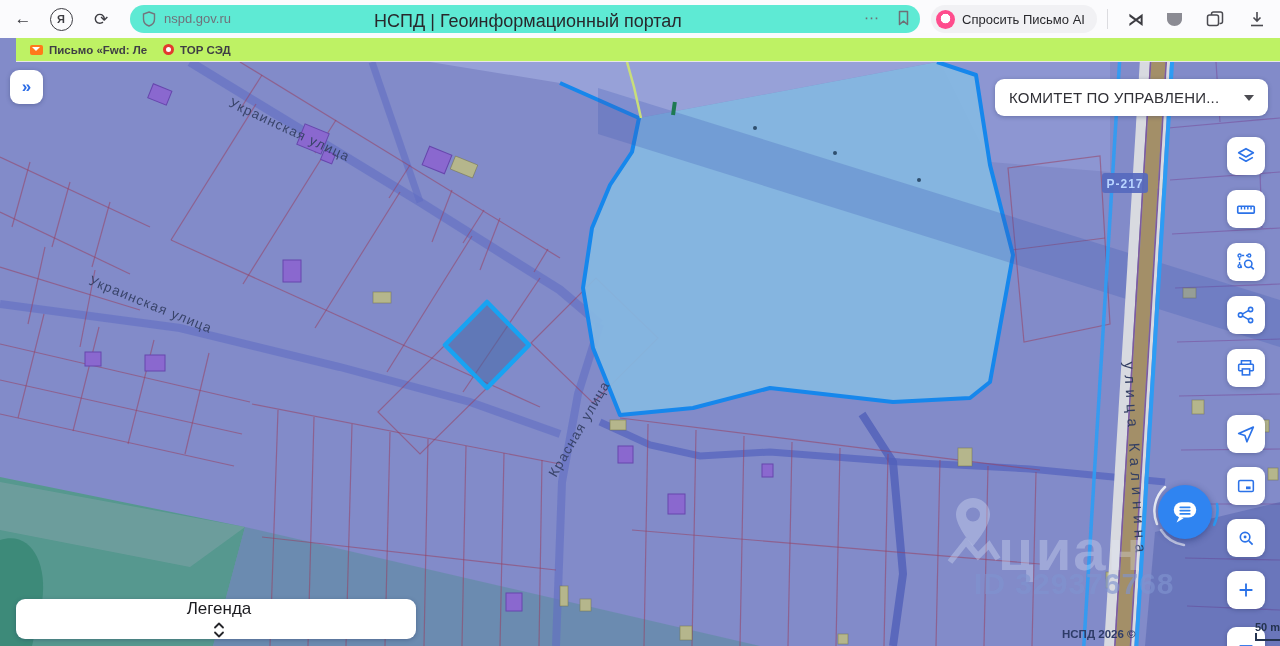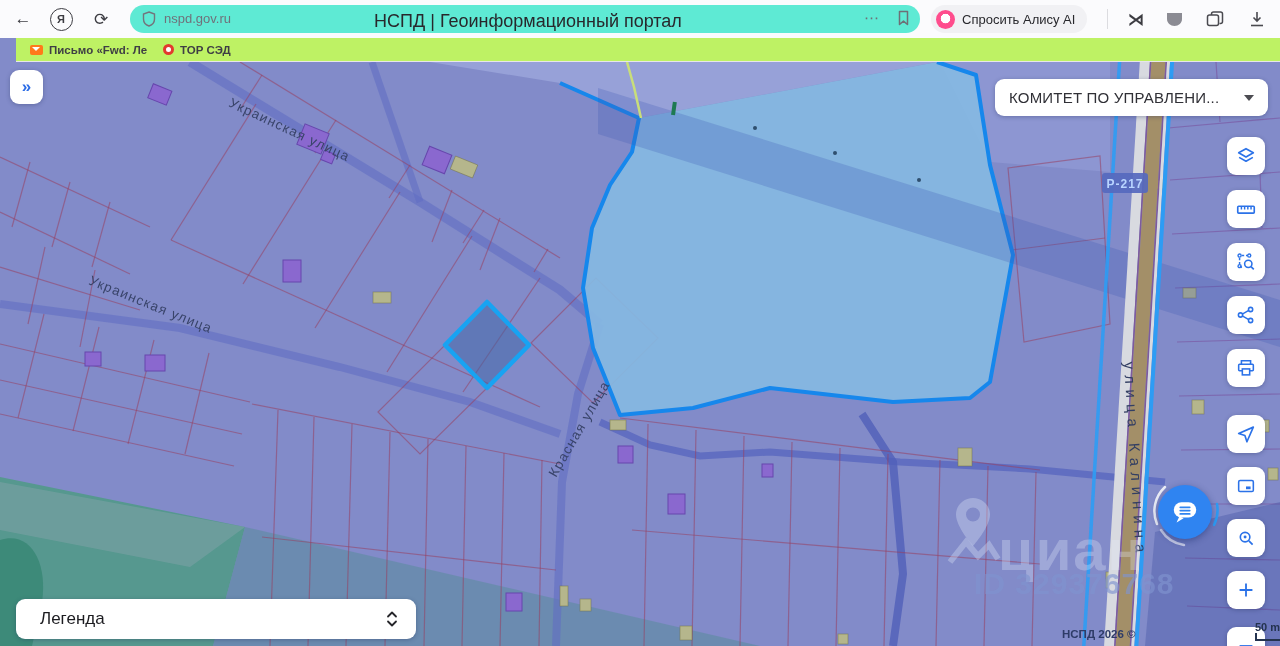--- a/index.html
+++ b/index.html
@@ -36,21 +36,21 @@
   .panel{position:absolute;background:#fff;border-radius:9px;box-shadow:0 1px 4px rgba(35,45,90,.35);}
   .collapse-btn{left:10px;top:8px;width:33px;height:34px;display:flex;align-items:center;justify-content:center;
                 color:#2b6ce6;font-size:17px;font-weight:bold;}
   .layer-dd{left:995px;top:17px;width:273px;height:37px;display:flex;align-items:center;
             justify-content:space-between;padding:0 14px;box-sizing:border-box;}
   .layer-dd .dd-label{font-size:15px;color:#303036;letter-spacing:.2px;white-space:nowrap;overflow:hidden;}
   .dd-caret{width:0;height:0;border-left:5px solid transparent;border-right:5px solid transparent;
             border-top:6px solid #4c4c52;margin-left:8px;flex:none;}
   .tool-btn{left:1227px;width:38px;height:38px;display:flex;align-items:center;justify-content:center;}
   .legend-panel{left:16px;top:537px;width:400px;height:40px;display:flex;align-items:center;
-                justify-content:space-between;padding:0 18px 0 24px;box-sizing:border-box;}
+                justify-content:space-between;padding:0 18px 0 24px;box-sizing:border-box;flex-direction:column;}
   .legend-label{font-size:17px;color:#1c1c20;}
   .chat-wrap{position:absolute;left:1148px;top:413px;width:74px;height:74px;}
   .chat-btn{position:absolute;left:10px;top:10px;width:54px;height:54px;border-radius:50%;
             background:#2f84f1;box-shadow:0 2px 7px rgba(20,40,100,.45);
             display:flex;align-items:center;justify-content:center;}
   .attr{position:absolute;left:1062px;top:566px;font-size:11.5px;font-weight:bold;color:#2e3c68;}
   .scalebar{position:absolute;left:1255px;top:559px;width:80px;text-align:left;}
   .scalebar .st{font-size:11px;font-weight:bold;color:#24334f;}
   .scalebar .sl{height:6px;border-left:2px solid #24334f;border-right:2px solid #24334f;
                 border-bottom:2px solid #24334f;margin-top:0;}
@@ -78,21 +78,21 @@
       <span class="addr-dots">⋯</span>
       <span class="addr-flag">
         <svg width="13" height="16" viewBox="0 0 13 16">
             <path d="M2.5 1.5h8v13l-4-3.4-4 3.4z" fill="none" stroke="#6e6f76" stroke-width="1.5" stroke-linejoin="round"></path>
           </svg>
       </span>
     </div>
 
     <div class="alice-pill">
       <span class="alice-logo"></span>
-      <span class="alice-label">Спросить Алису AI</span>
+      <span class="alice-label">Спросить Письмо AI</span>
     </div>
     <div class="chrome-sep"></div>
 
     <div class="tb-ic" style="left:1122px;width:28px;font-weight:bold;font-size:16px;">⋊</div>
     <div class="tb-ic" style="left:1160px;width:28px;">
       <svg width="17" height="15" viewBox="0 0 17 15">
           <path d="M1 1h15v6c0 4-3.4 7-7.5 7S1 11 1 7z" fill="#8b8b93"></path>
         </svg>
     </div>
     <div class="tb-ic" style="left:1200px;width:30px;">

